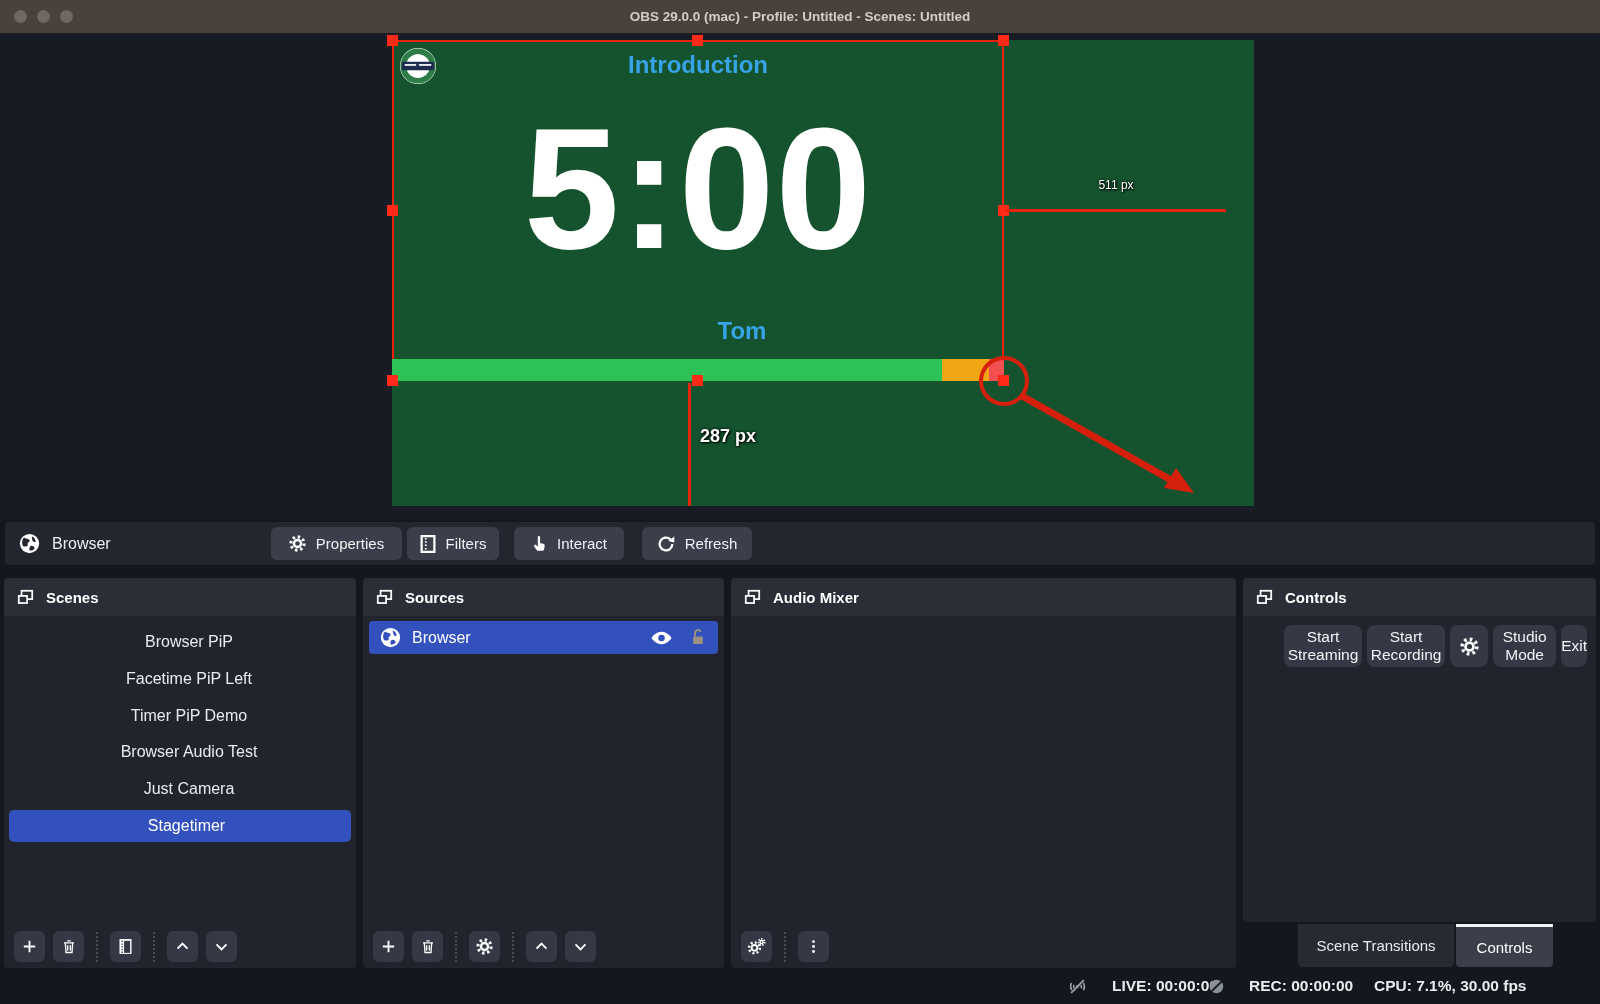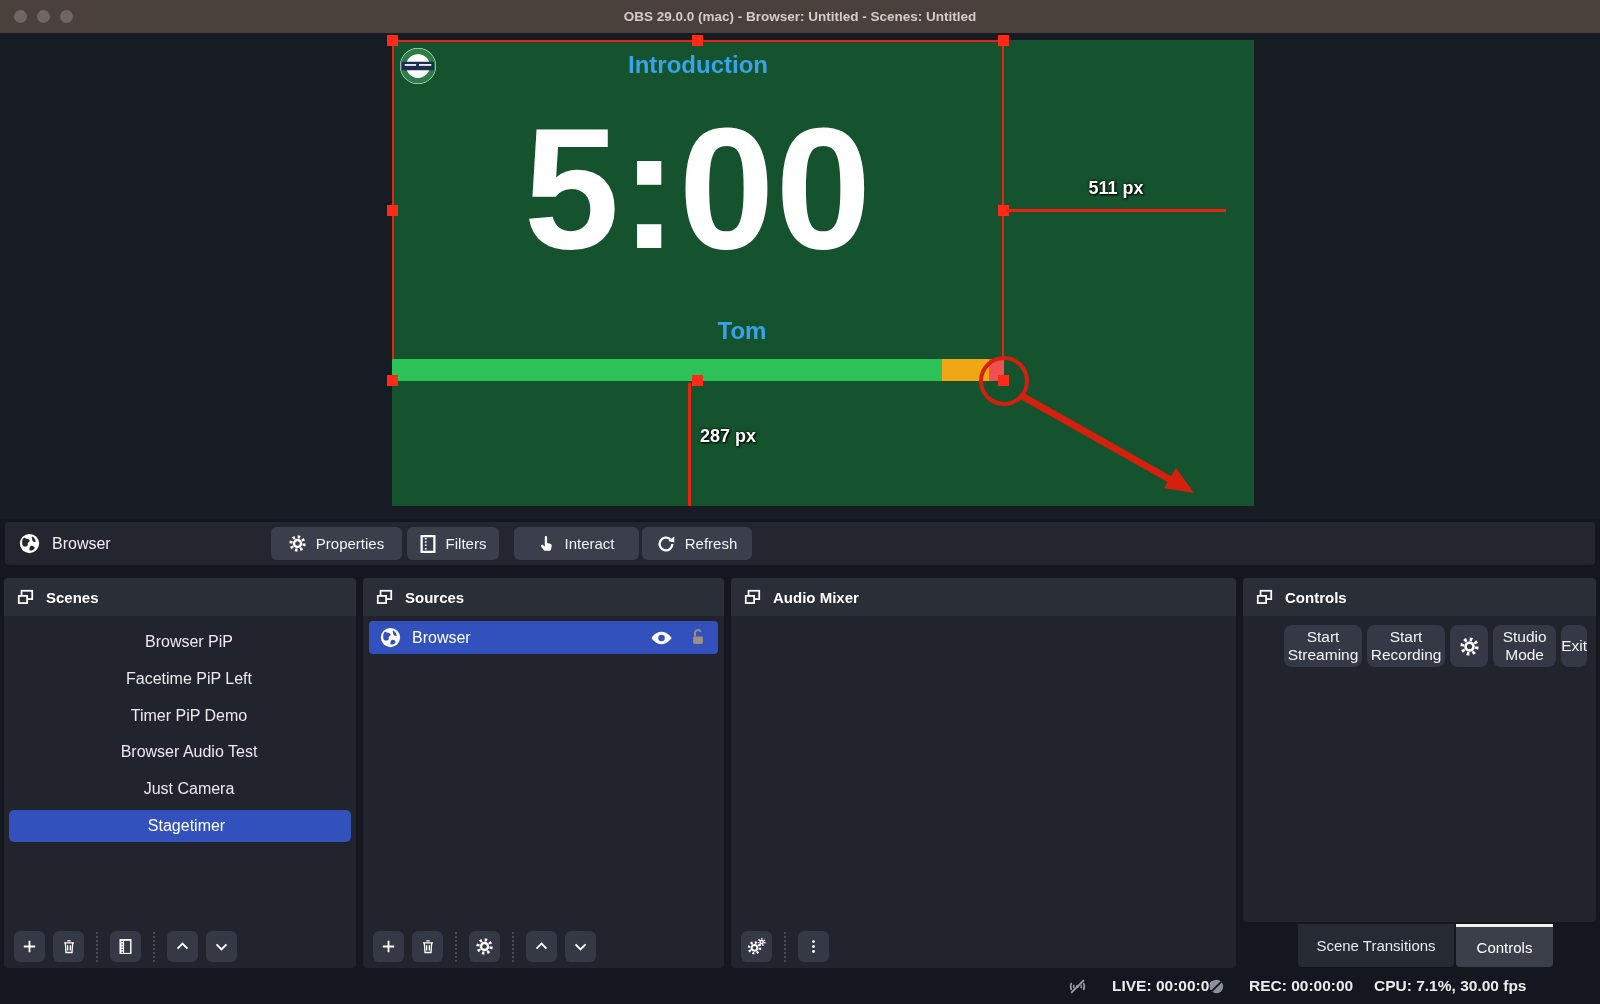--- a/index.html
+++ b/index.html
@@ -21,34 +21,34 @@
   .timer-time { position:absolute; left:0; top:62px; width:612px; text-align:center; color:#ffffff; font-size:172px; font-weight:700; line-height:1; letter-spacing:1px; }
   .timer-speaker { position:absolute; left:0; top:277px; width:612px; text-align:center; color:#38a3e6; font-size:24px; font-weight:700;margin-left:44px; }
   .progress { position:absolute; left:0; top:319px; width:612px; height:22px; display:flex; }
   .seg-green { width:89.8%; background:#2cc258; }
   .seg-orange { width:7.7%; background:#f0a615; }
   .seg-red { width:2.5%; background:#f25050; }
   .logo { position:absolute; left:7px; top:7px; width:38px; height:38px; }
 
   .handle { position:absolute; width:11px; height:11px; background:#ff2a17; }
   .dim-h-line { position:absolute; left:614px; top:169px; width:220px; height:3px; background:#e8230f; }
-  .dim-h-label { position:absolute; left:624px; top:138px; width:200px; text-align:center; color:#fff; font-size:18px; font-weight:700; text-shadow:0 0 3px #000,1px 1px 2px #000; }
+  .dim-h-label { position:absolute; left:624px; top:138px; width:200px; text-align:center; color:#fff; font-size:12px; font-weight:400; text-shadow:0 0 3px #000,1px 1px 2px #000; }
   .dim-v-line { position:absolute; left:296px; top:343px; width:3px; height:123px; background:#e8230f; }
   .dim-v-label { position:absolute; left:308px; top:386px; color:#fff; font-size:18px; font-weight:700; text-shadow:0 0 3px #000,1px 1px 2px #000; }
   .drag-circle { position:absolute; left:587px; top:316px; width:50px; height:50px; border:4px solid #d6200e; border-radius:50%; }
   .drag-arrow { position:absolute; left:600px; top:330px; }
 
   
   .src-toolbar { position:absolute; left:0; top:519px; width:1600px; height:49px; }
   .src-toolbar-bar { position:absolute; left:5px; right:5px; top:3px; bottom:3px; background:#23262e; border-radius:4px; }
   .src-label { position:absolute; left:14px; top:0; bottom:0; display:flex; align-items:center; gap:12px; color:#eef0f2; font-size:16px; }
   .tb-btn { position:absolute; top:5px; height:33px; background:#3a3f4b; border-radius:6px; color:#f1f2f4; font-size:15px; display:flex; align-items:center; justify-content:center; gap:10px; }
   #btn-properties { left:266px; width:131px; }
   #btn-filters { left:402px; width:92px; }
-  #btn-interact { left:509px; width:125px;text-align:right; }
+  #btn-interact { left:509px; width:110px;text-align:right; }
   #btn-refresh { left:637px; width:110px; }
 
   
   .docks { position:absolute; left:0; top:578px; width:1600px; height:390px; }
   .dock { position:absolute; top:0; bottom:0; background:#21242c; border-radius:4px;text-align:center; }
   #dock-scenes { left:4px; width:352px; }
   #dock-sources { left:363px; width:361px; }
   #dock-mixer { left:731px; width:505px; }
   #dock-controls { left:1243px; width:353px; bottom:auto; height:344px; }
   .dock-header { height:38px; background:#2a2e37; border-radius:4px 4px 0 0; display:flex; align-items:center; gap:11px; padding:0 12px; color:#fff; font-weight:700; font-size:15px; }
@@ -85,21 +85,21 @@
 </style>
 </head>
 <body>
 
 <div class="titlebar">
   <div class="traffic">
     <div class="light"></div>
     <div class="light"></div>
     <div class="light"></div>
   </div>
-  <div class="title-text">OBS 29.0.0 (mac) - Browser: Untitled - Scenes: Untitled</div>
+  <div class="title-text">OBS 29.0.0 (mac) - Profile: Untitled - Scenes: Untitled</div>
 </div>
 
 <div class="preview">
   <div class="canvas">
 
     <div class="source-sel"></div>
 
     <svg class="logo" viewBox="0 0 40 40">
       <circle cx="20" cy="20" r="19" fill="#ffffff"></circle>
       <circle cx="20" cy="20" r="15.5" fill="none" stroke="#2e7d46" stroke-width="6"></circle>

